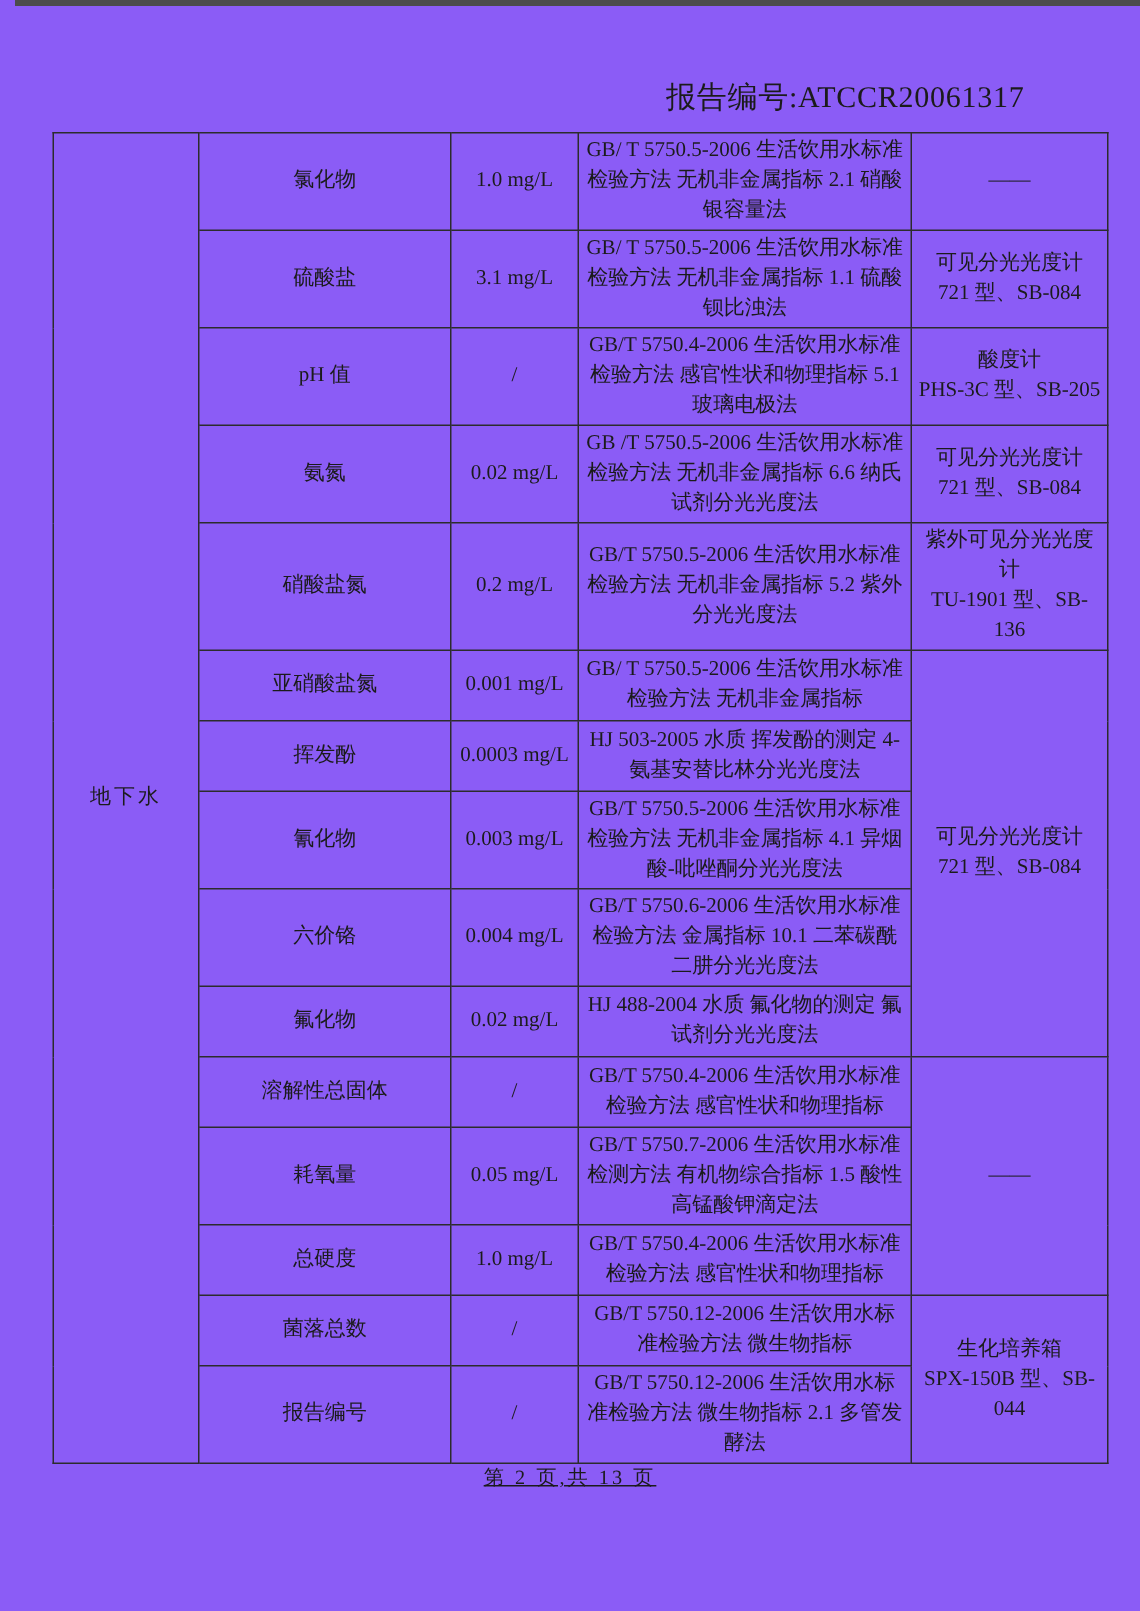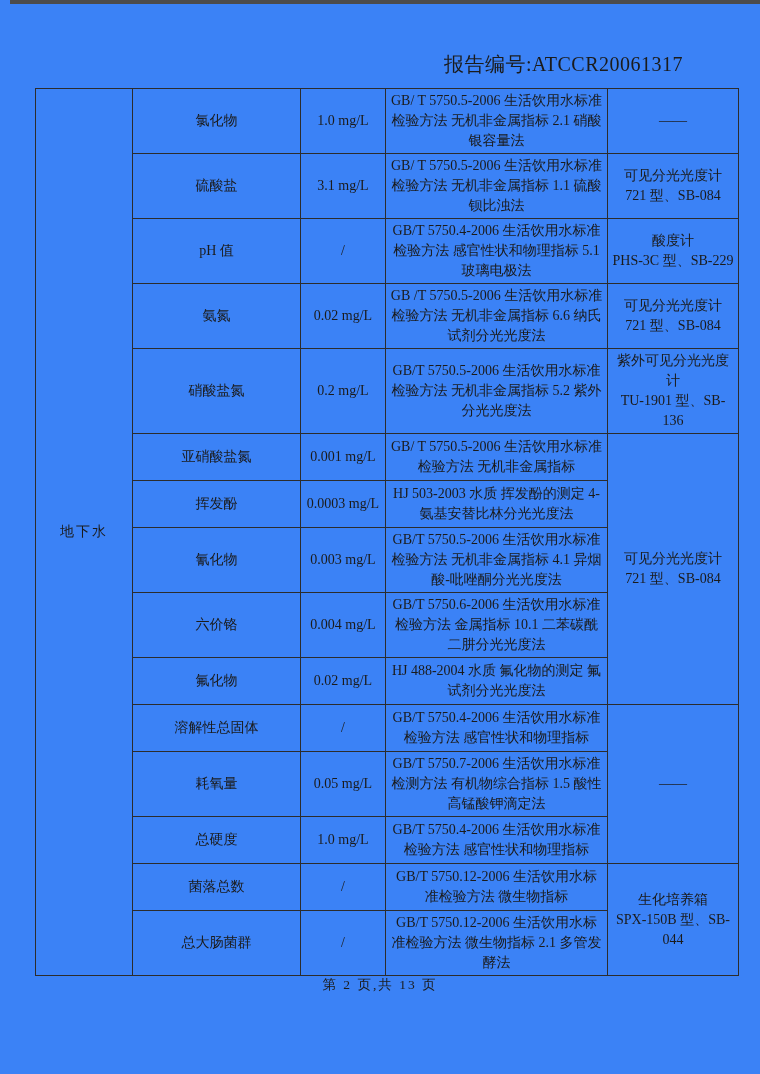--- a/index.html
+++ b/index.html
@@ -1,21 +1,21 @@
 <!DOCTYPE html>
 <html><head>
 <meta charset="utf-8">
 <style>
   * { margin:0; padding:0; box-sizing:border-box; }
   html,body { background:#888; }
   .page {
     position:relative;
     width:760px; height:1074px;
     margin:0 auto;
-    background:#3b82f6;
+    background:#8b5cf6;
     font-family:"Liberation Serif","DejaVu Serif",serif;
     color:#1b1b1b;
     overflow:hidden;
   }
   .scan-edge-top {
     position:absolute; top:0; left:10px; right:0; height:4px;
     background:#4c4c4c;
   }
   .report-number {
     position:absolute; left:444px; top:51px;
@@ -38,21 +38,21 @@
   col.c-method{ width:222px; }
   col.c-equip { width:131px; }
   tr.h3 td { height:61px; }
   tr.h2 td { height:47px; }
   td.cat   { font-size:15px; letter-spacing:2px; }
   td.method{ font-size:13.5px; line-height:19px; padding:3px 5px; }
   td.equip { white-space:pre-line; line-height:22px; }
   .page-footer {
     position:absolute; left:0; right:0; top:976px;
     text-align:center;
-    font-size:13.5px; letter-spacing:2px;
+    font-size:13.5px; letter-spacing:2px;text-decoration:underline;
   }
 </style>
 </head>
 <body>
 
 <div class="page">
 
   <div class="scan-edge-top"></div>
 
   <div class="report-number">报告编号:ATCCR20061317</div>
@@ -78,21 +78,21 @@
         <td class="limit">3.1 mg/L</td>
         <td class="method">GB/ T 5750.5-2006 生活饮用水标准检验方法 无机非金属指标 1.1 硫酸钡比浊法</td>
         <td class="equip">可见分光光度计
 721 型、SB-084</td>
       </tr>
       <tr class="h3">
         <td class="param">pH 值</td>
         <td class="limit">/</td>
         <td class="method">GB/T 5750.4-2006 生活饮用水标准检验方法 感官性状和物理指标 5.1 玻璃电极法</td>
         <td class="equip">酸度计
-PHS-3C 型、SB-229</td>
+PHS-3C 型、SB-205</td>
       </tr>
       <tr class="h3">
         <td class="param">氨氮</td>
         <td class="limit">0.02 mg/L</td>
         <td class="method">GB /T 5750.5-2006 生活饮用水标准检验方法 无机非金属指标 6.6 纳氏试剂分光光度法</td>
         <td class="equip">可见分光光度计
 721 型、SB-084</td>
       </tr>
       <tr class="h3">
         <td class="param">硝酸盐氮</td>
@@ -104,21 +104,21 @@
       <tr class="h2">
         <td class="param">亚硝酸盐氮</td>
         <td class="limit">0.001 mg/L</td>
         <td class="method">GB/ T 5750.5-2006 生活饮用水标准检验方法 无机非金属指标</td>
         <td class="equip" rowspan="5">可见分光光度计
 721 型、SB-084</td>
       </tr>
       <tr class="h2">
         <td class="param">挥发酚</td>
         <td class="limit">0.0003 mg/L</td>
-        <td class="method">HJ 503-2003 水质 挥发酚的测定 4-氨基安替比林分光光度法</td>
+        <td class="method">HJ 503-2005 水质 挥发酚的测定 4-氨基安替比林分光光度法</td>
       </tr>
       <tr class="h3">
         <td class="param">氰化物</td>
         <td class="limit">0.003 mg/L</td>
         <td class="method">GB/T 5750.5-2006 生活饮用水标准检验方法 无机非金属指标 4.1 异烟酸-吡唑酮分光光度法</td>
       </tr>
       <tr class="h3">
         <td class="param">六价铬</td>
         <td class="limit">0.004 mg/L</td>
         <td class="method">GB/T 5750.6-2006 生活饮用水标准检验方法 金属指标 10.1 二苯碳酰二肼分光光度法</td>
@@ -145,21 +145,21 @@
         <td class="method">GB/T 5750.4-2006 生活饮用水标准检验方法 感官性状和物理指标</td>
       </tr>
       <tr class="h2">
         <td class="param">菌落总数</td>
         <td class="limit">/</td>
         <td class="method">GB/T 5750.12-2006 生活饮用水标准检验方法 微生物指标</td>
         <td class="equip" rowspan="2">生化培养箱
 SPX-150B 型、SB-044</td>
       </tr>
       <tr class="h3">
-        <td class="param">总大肠菌群</td>
+        <td class="param">报告编号</td>
         <td class="limit">/</td>
         <td class="method">GB/T 5750.12-2006 生活饮用水标准检验方法 微生物指标 2.1 多管发酵法</td>
       </tr>
     </tbody>
   </table>
 
   <div class="page-footer">第 2 页,共 13 页</div>
 
 </div>
 

